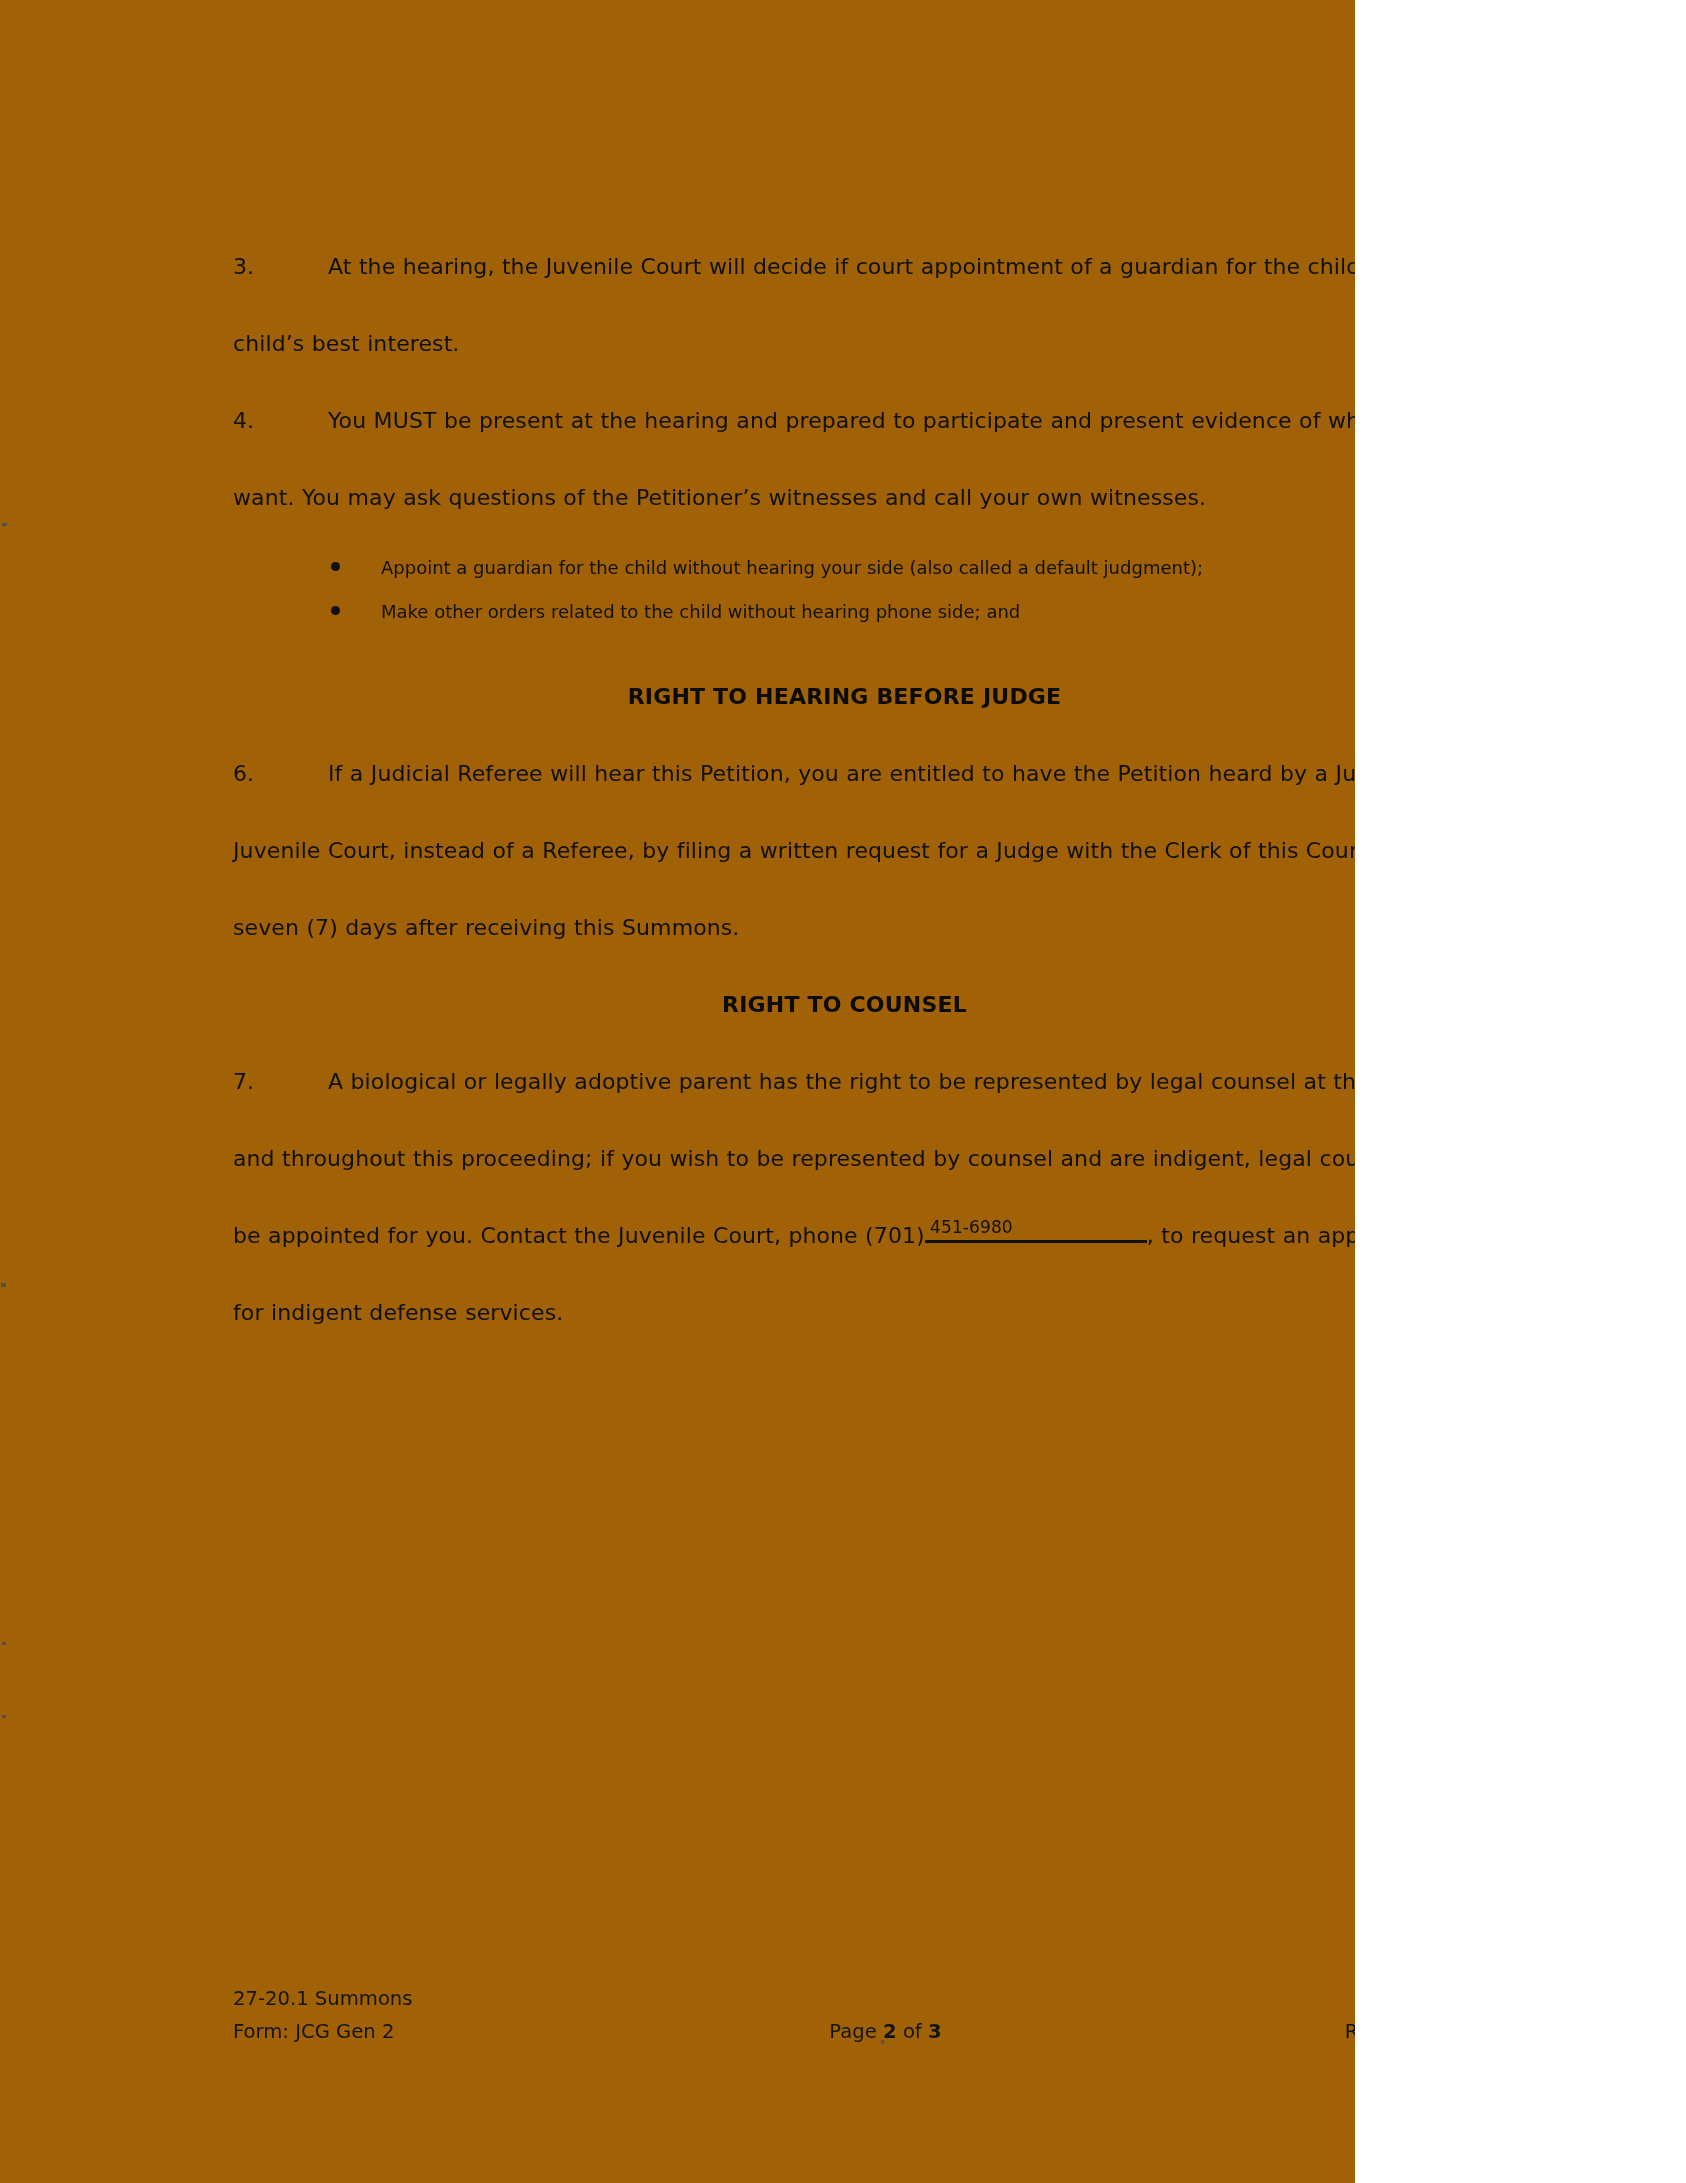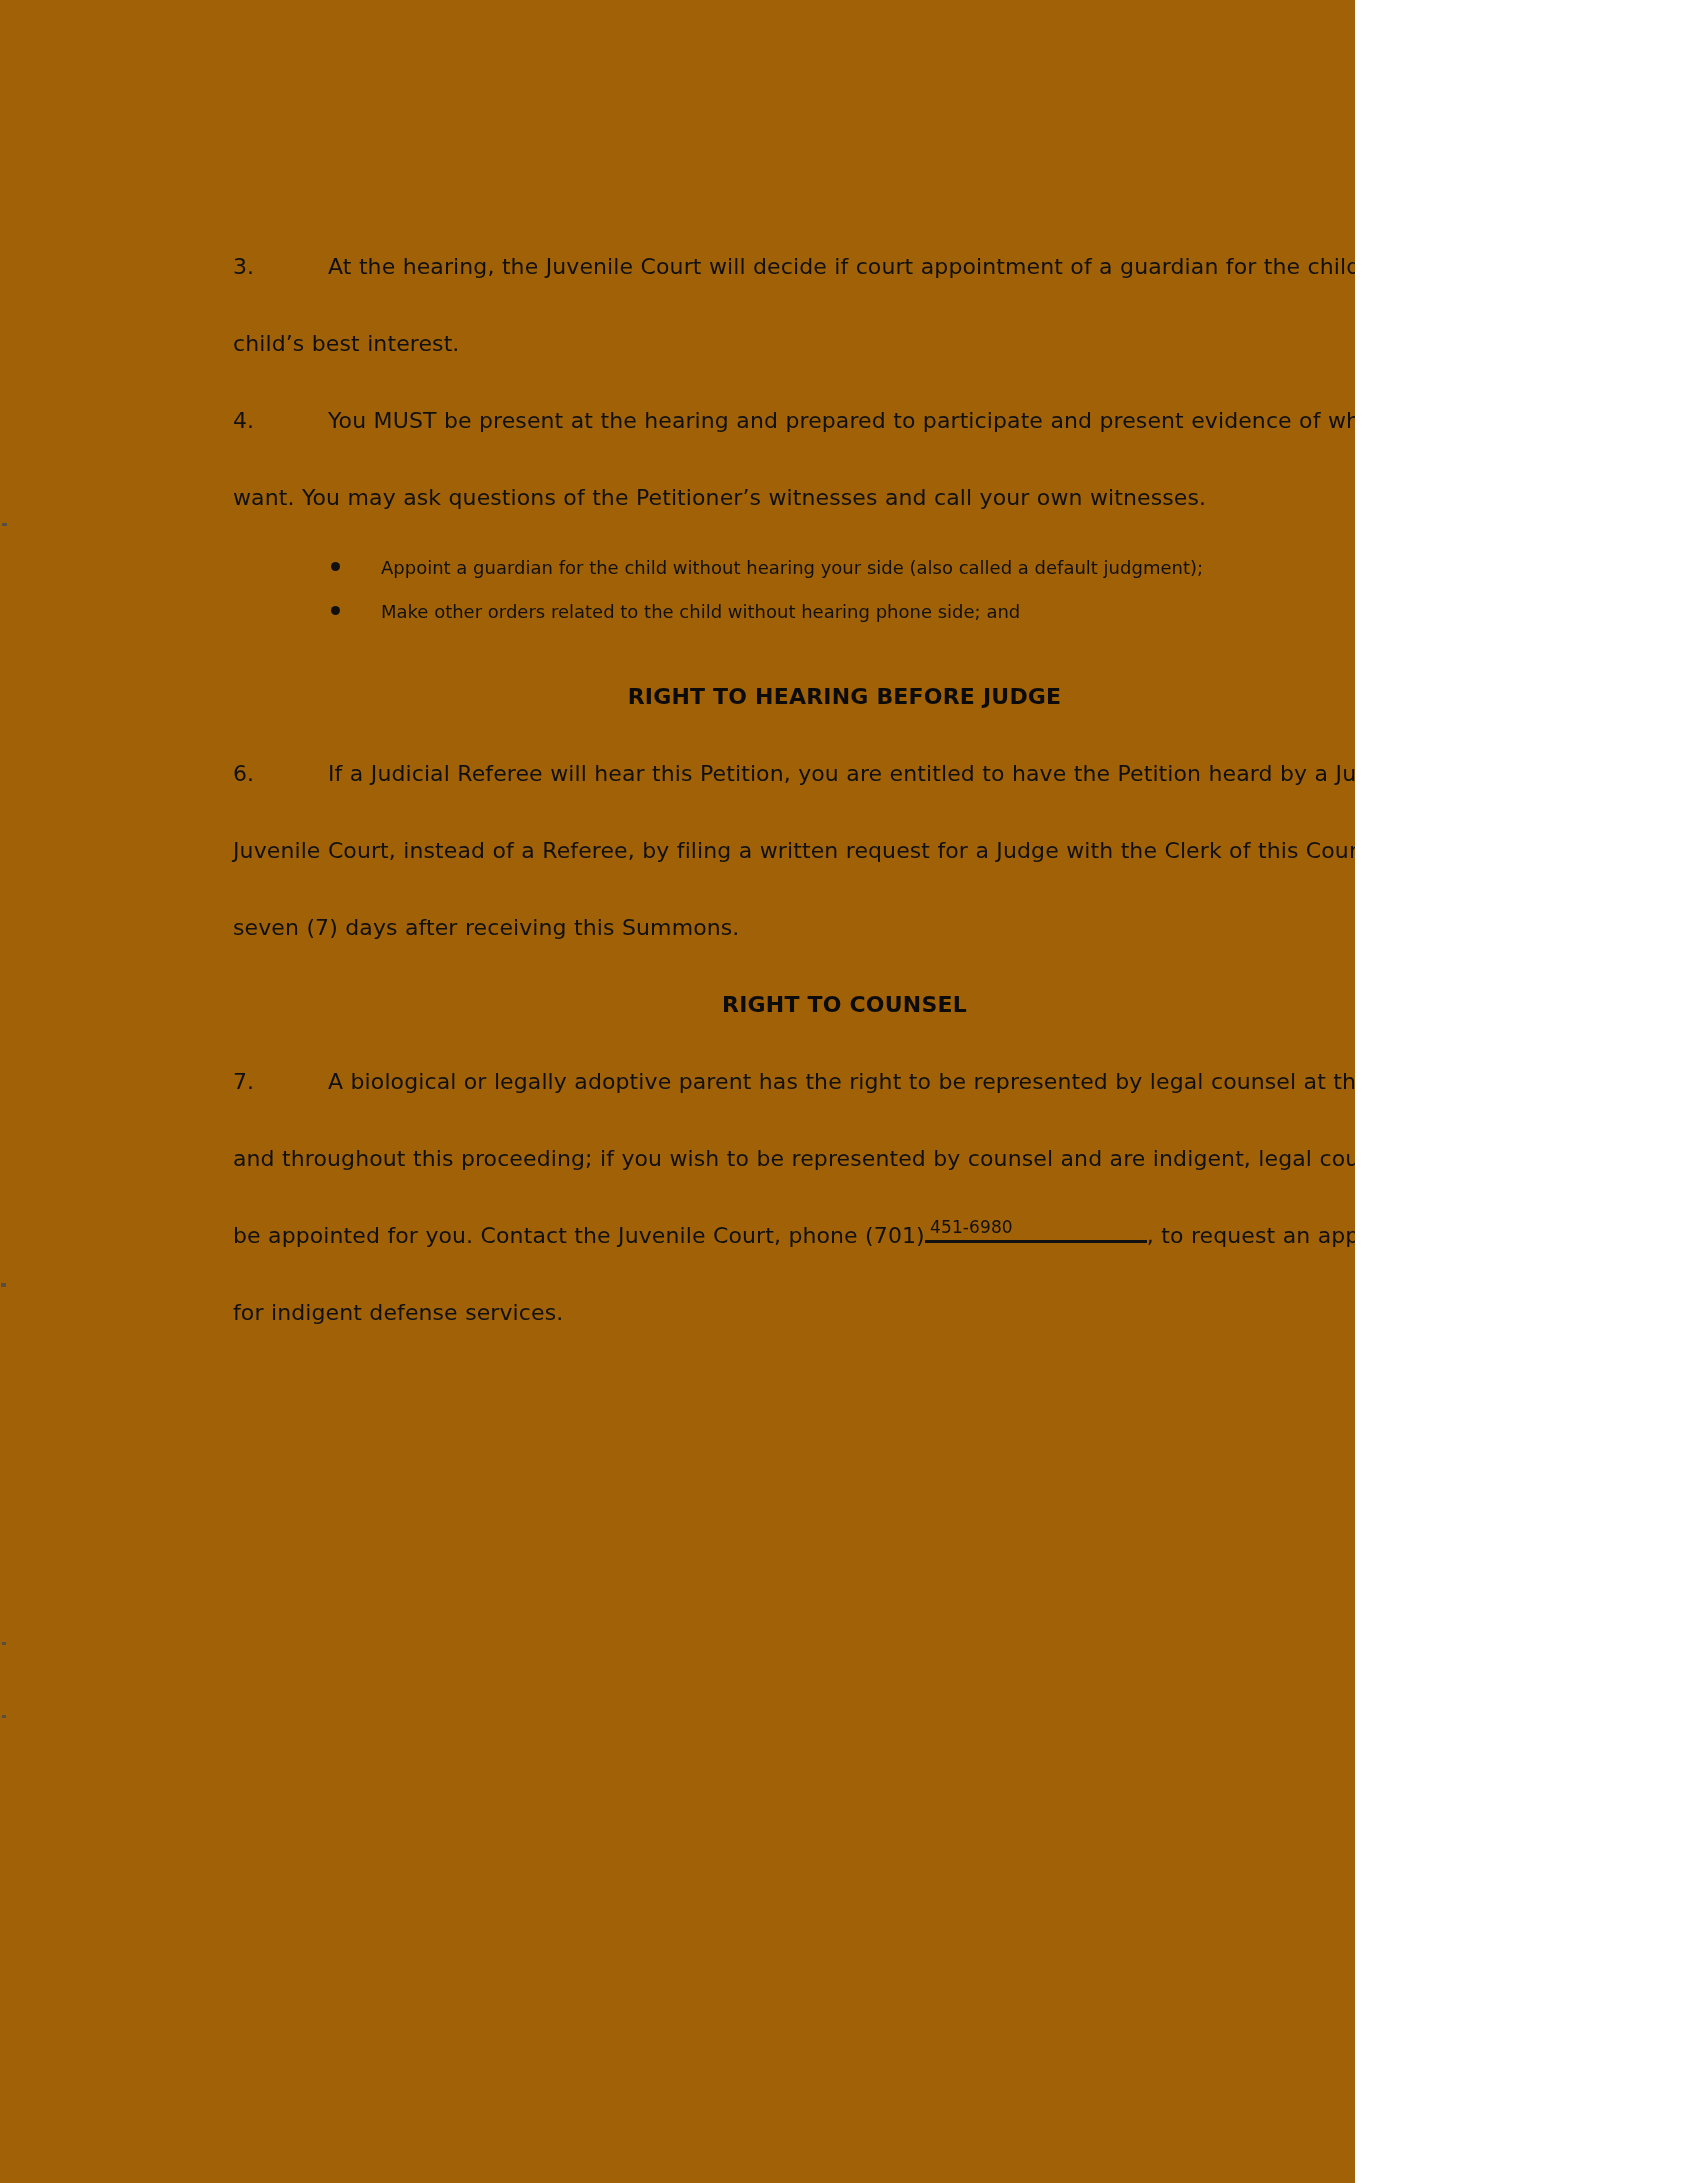--- a/index.html
+++ b/index.html
@@ -181,15 +181,26 @@
     <div class="heading">RIGHT TO HEARING BEFORE JUDGE</div>
 
     <p class="para"><span class="num">6.</span><span>If a Judicial Referee will hear this Petition, you are entitled to have the Petition heard by a Judge of the Juvenile Court, instead of a Referee, by filing a written request for a Judge with the Clerk of this Court within seven (7) days after receiving this Summons.</span></p>
 
     <div class="heading">RIGHT TO COUNSEL</div>
 
     <p class="para"><span class="num">7.</span><span>A biological or legally adoptive parent has the right to be represented by legal counsel at this hearing and throughout this proceeding; if you wish to be represented by counsel and are indigent, legal counsel will be appointed for you.  Contact the Juvenile Court, phone (701)</span><span class="fillwrap"><span class="fillvalue">451-6980</span><span class="fillrule"></span></span><span>, to request an application for indigent defense services.</span></p>
 
   </div>
 
+  <div class="footer">
+    <div class="fline">
+      <span class="f-left">27-20.1 Summons</span>
+    </div>
+    <div class="fline">
+      <span class="f-left">Form: JCG Gen 2</span>
+      <span class="f-center"><span>Page </span><b>2</b><span> of </span><b>3</b></span>
+      <span class="dot"></span>
+      <span class="f-right">Rev Jun 2021</span>
+    </div>
+  </div>
 
 </div>
 
 
 </body></html>

